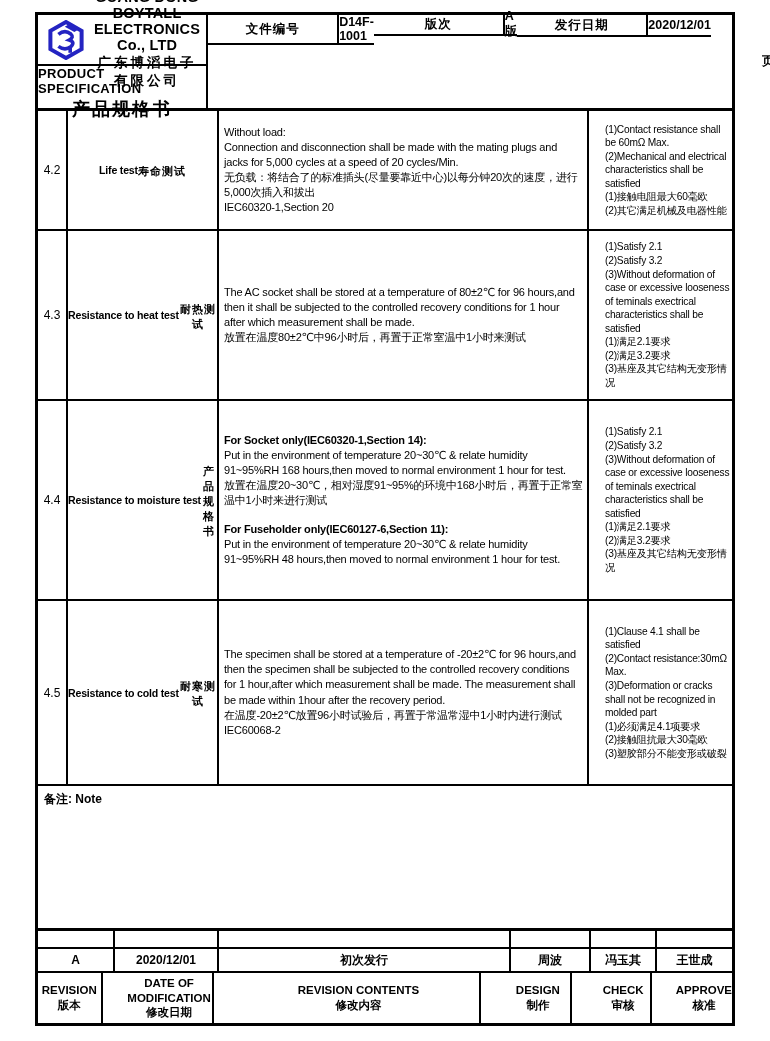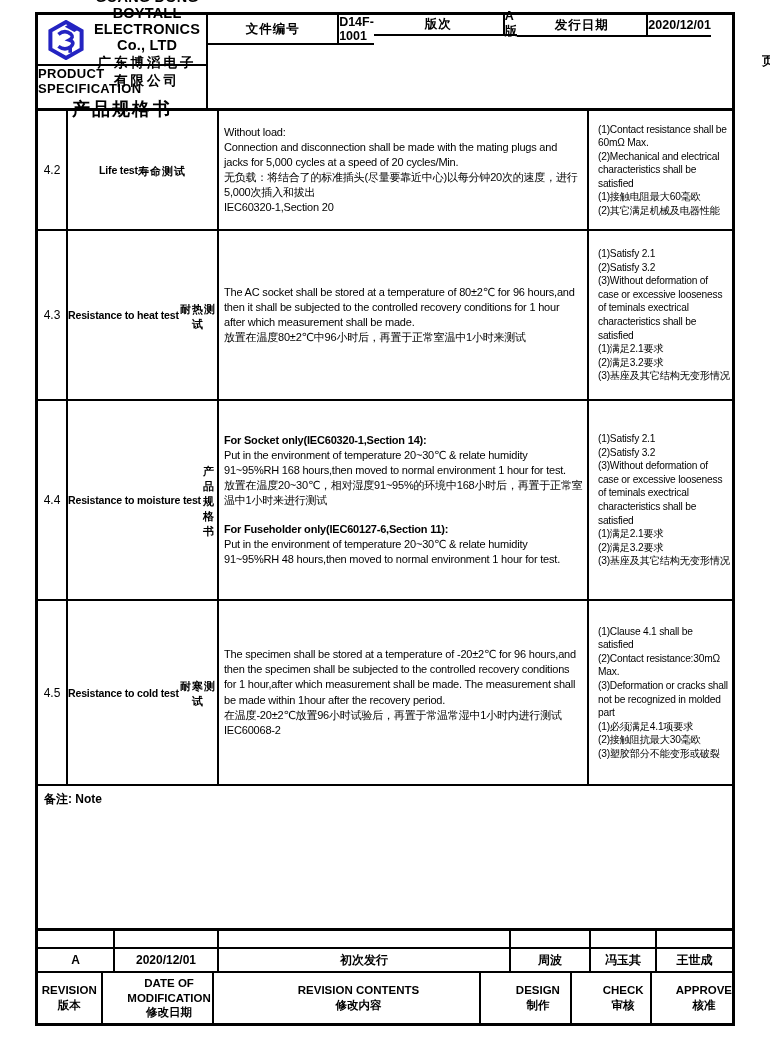--- a/index.html
+++ b/index.html
@@ -43,21 +43,21 @@
   .tests-body .trow:nth-child(3) { height: 200px; }
   .tests-body .trow:nth-child(4) { height: 185px; }
   .c-no { width: 30px; border-right: 2px solid #000; display: flex; align-items: center; justify-content: center;
     font-size: 12px; font-weight: 400; }
   .c-name { width: 151px; border-right: 2px solid #000; display: flex; flex-direction: row; align-items: center;
     justify-content: center; text-align: center; }
   .c-name .en { font-size: 10.6px; font-weight: 700; letter-spacing: -0.2px; white-space: nowrap; }
   .c-name .cn { font-size: 11px; font-weight: 700; letter-spacing: 1px; margin-top: 3px; }
   .c-desc { width: 370px; border-right: 2px solid #000; padding: 3px 4px 3px 5px; display: flex; flex-direction: column;
     justify-content: center; font-size: 11px; line-height: 1.37; letter-spacing: -0.2px; }
-  .c-req { flex: 1; padding: 4px 2px 4px 9px; display: flex; flex-direction: column; justify-content: center;
+  .c-req { flex: 1; padding: 4px 2px 4px 16px; display: flex; flex-direction: column; justify-content: center;
     font-size: 10.2px; line-height: 1.33; letter-spacing: -0.2px; }
   .ln { min-height: 1.3em; }
   .ln.b { font-weight: 700; }
   
   .note-row { height: 145px; border-bottom: 3px solid #000; padding: 3px 6px; }
   .note-label { font-size: 12px; font-weight: 700; }
   
   .rev-row { display: flex; border-bottom: 2px solid #000; }
   .rev-row.empty { height: 18px; }
   .rev-row.values { height: 24px; }

